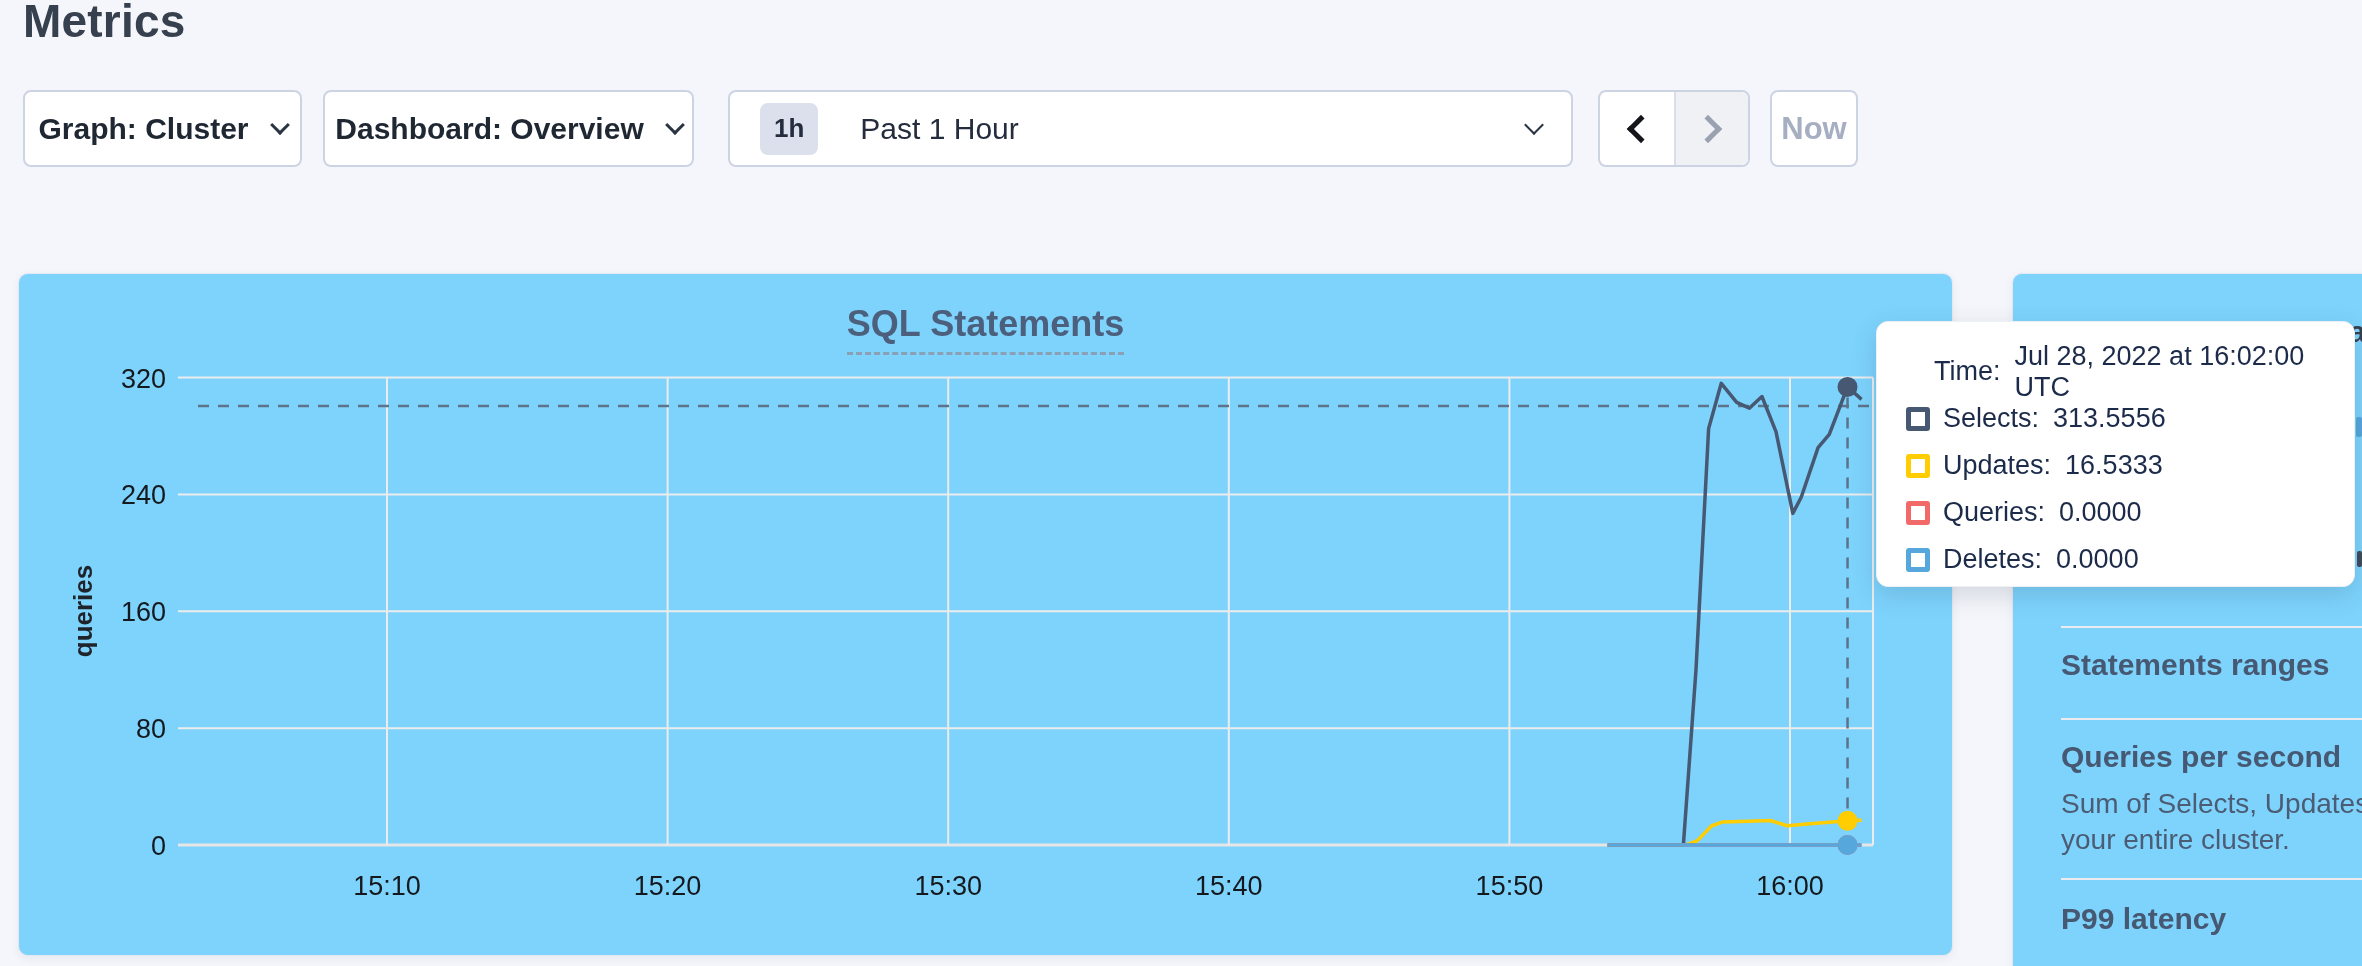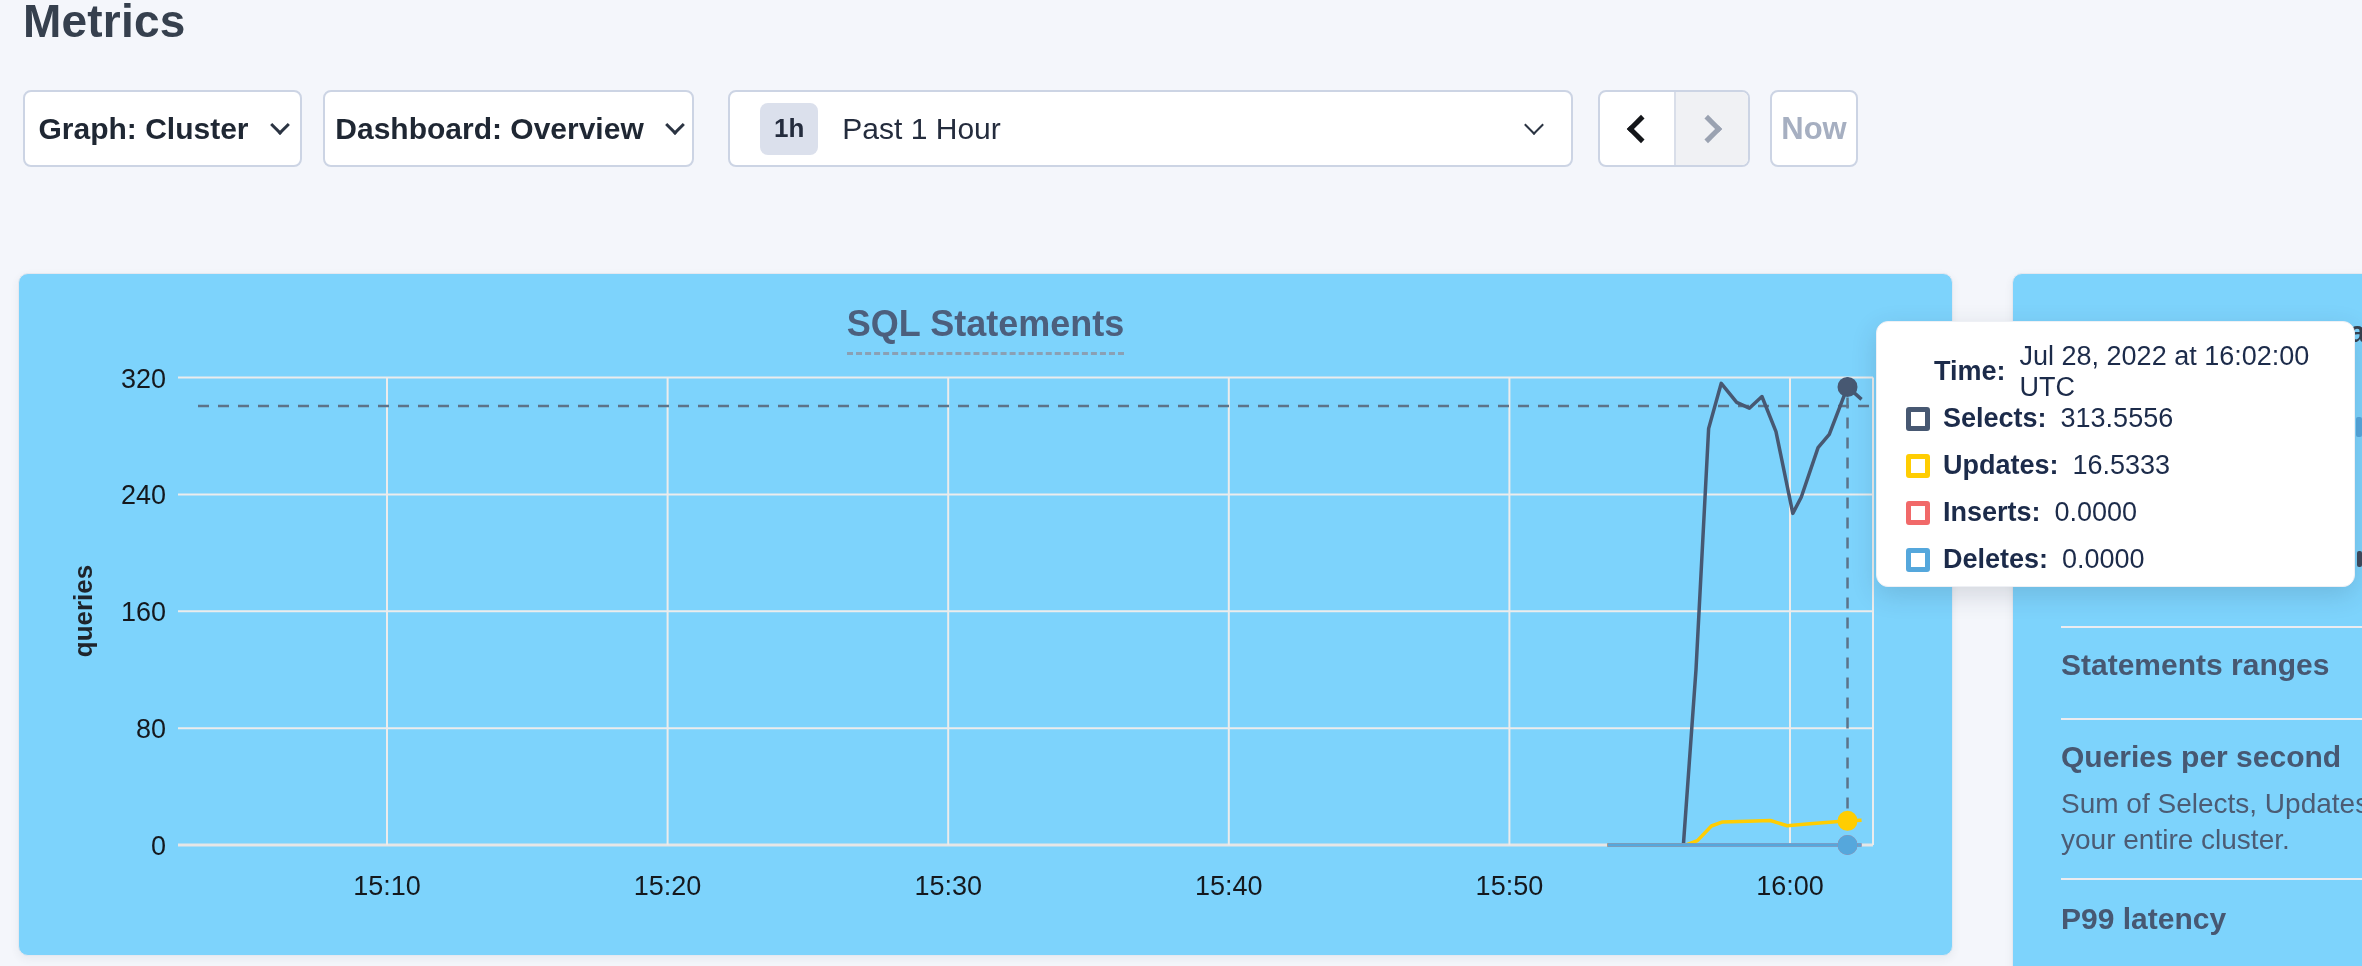--- a/index.html
+++ b/index.html
@@ -13,21 +13,21 @@
   
   .page-title {
     position:absolute; left:23px; top:-6px;
     font-size:46px; font-weight:600; color:#36404e; letter-spacing:0.2px;
   }
   .controls { position:absolute; left:0; top:90px; width:2362px; height:77px; }
   .ctl {
     position:absolute; top:0; height:77px; background:#fff;
     border:2px solid #ccd4e4; border-radius:8px;
     display:flex; align-items:center; justify-content:center;
-    font-size:30px; font-weight:700; color:#1f2733; cursor:pointer;
+    font-size:30px; font-weight:700; color:#1f2733; cursor:pointer;gap:18px;
   }
   .chev { display:inline-block; border-style:solid; border-color:#2b3442; transform:rotate(45deg); }
   .chev.down  { width:14px; height:14px; border-width:0 3px 3px 0; margin-top:-7px; }
   .chev.thin  { border-width:0 2.5px 2.5px 0; }
   .chev.left  { width:20px; height:20px; border-width:0 0 5px 5px; border-color:#14161a; margin-left:8px; }
   .chev.right { width:20px; height:20px; border-width:5px 5px 0 0; border-color:#9aa2b1; margin-right:8px; }
   #graph-dd { left:23px; width:279px; gap:24px; }
   #dash-dd  { left:323px; width:371px; gap:24px; }
   #time-dd  { left:728px; width:845px; justify-content:flex-start; padding:0 30px; font-weight:400; }
   .chip {
@@ -63,21 +63,21 @@
   .series     { fill:none; stroke-width:3.5; stroke-linejoin:round; }
   .crosshair  { stroke:#5c7389; stroke-width:2.5; stroke-dasharray:11 9; fill:none; }
   
   #tooltip {
     position:absolute; left:1876px; top:321px; width:479px; height:266px; z-index:20;
     background:#fff; border:1px solid #eef0f5; border-radius:12px;
     box-shadow:0 8px 26px rgba(40,50,70,0.16); padding:26px 0 0 29px;
     color:#1c2b4a; font-size:27px;
   }
   .tt-row { display:flex; align-items:center; height:47px; }
-  .tt-row .lbl { font-weight:700; }
+  .tt-row .lbl { font-weight:400; }
   .tt-row .val { margin-left:14px; }
   .tt-time { padding-left:28px; }
   .swatch { width:24px; height:24px; border-radius:3px; background:#fff; margin-right:13px; flex:0 0 auto; }
   
   .frag { position:absolute; z-index:5; }
 </style>
 </head>
 <body>
 
 <h1 class="page-title">Metrics</h1>
@@ -176,21 +176,21 @@
         <span class="lbl">Selects:</span>
         <span class="val">313.5556</span>
       </div>
       <div class="tt-row">
         <span class="swatch" style="border: 5px solid rgb(255, 205, 2);"></span>
         <span class="lbl">Updates:</span>
         <span class="val">16.5333</span>
       </div>
       <div class="tt-row">
         <span class="swatch" style="border: 5px solid rgb(241, 105, 105);"></span>
-        <span class="lbl">Inserts:</span>
+        <span class="lbl">Queries:</span>
         <span class="val">0.0000</span>
       </div>
       <div class="tt-row">
         <span class="swatch" style="border: 5px solid rgb(85, 167, 220);"></span>
         <span class="lbl">Deletes:</span>
         <span class="val">0.0000</span>
       </div>
     </div>
 </div>
 

